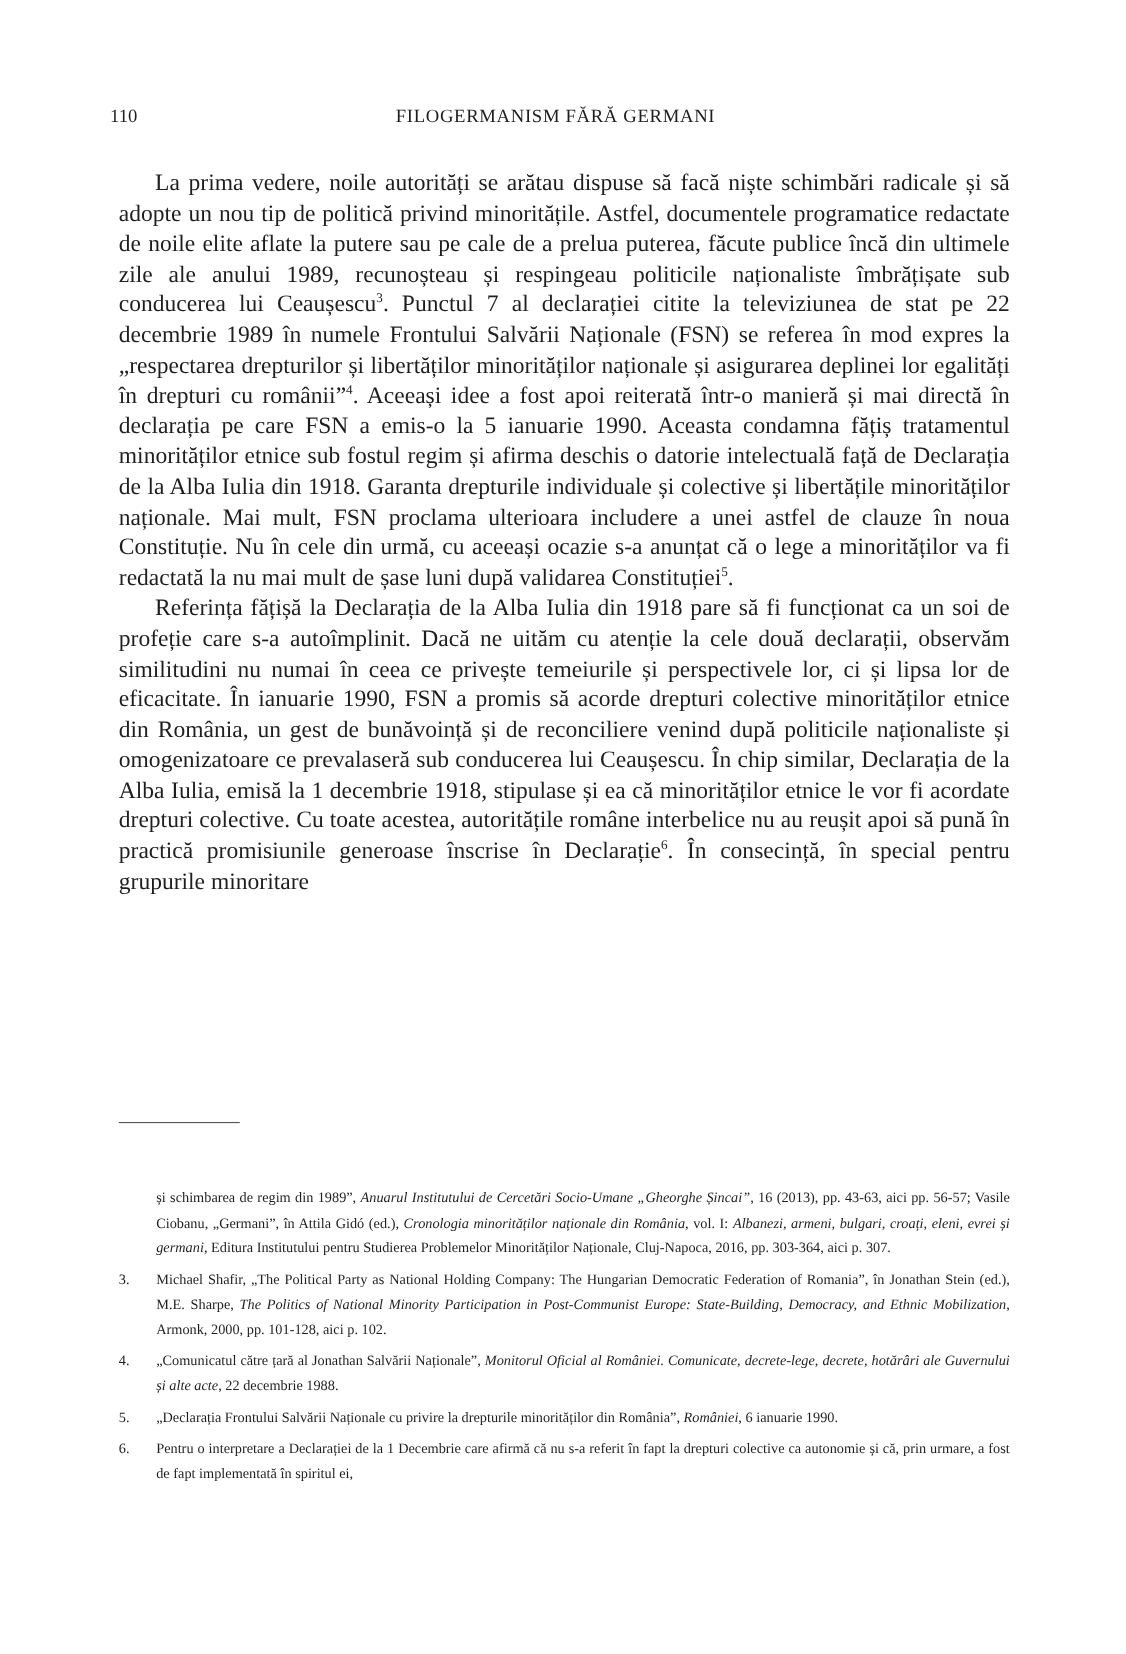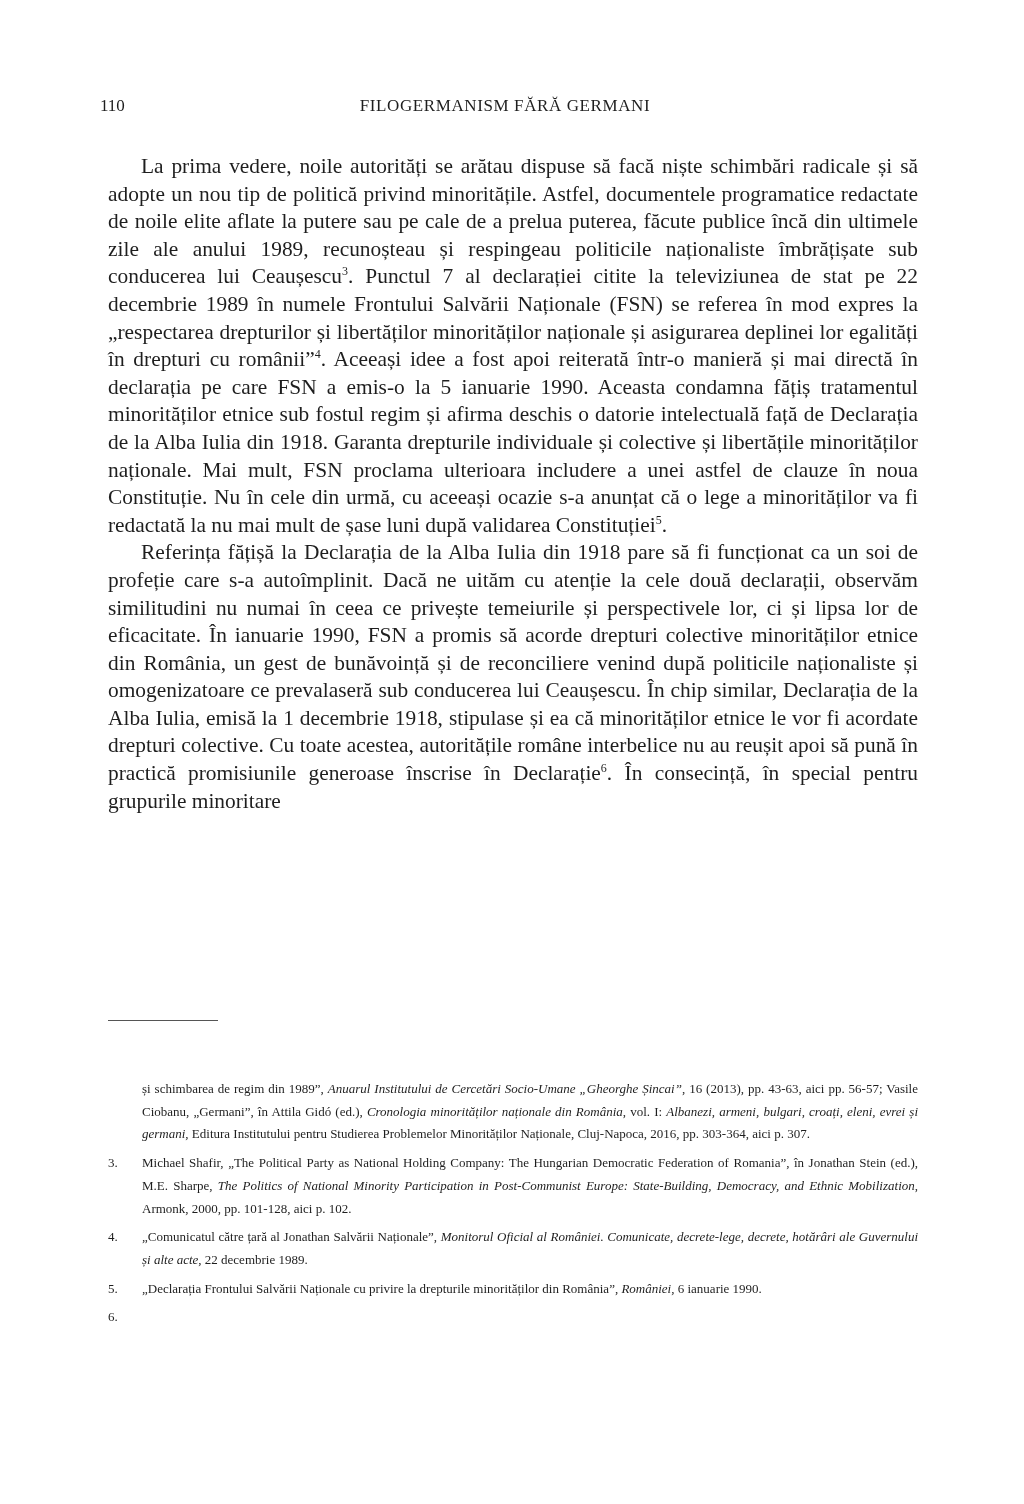--- a/index.html
+++ b/index.html
@@ -27,16 +27,16 @@
 <div class="body-text" id="body">
     <p><span>La prima vedere, noile autorități se arătau dispuse să facă niște schimbări radicale și să adopte un nou tip de politică privind minoritățile. Astfel, documentele programatice redactate de noile elite aflate la putere sau pe cale de a prelua puterea, făcute publice încă din ultimele zile ale anului 1989, recunoșteau și respingeau politicile naționaliste îmbrățișate sub conducerea lui Ceaușescu</span><sup>3</sup><span>. Punctul 7 al declarației citite la televiziunea de stat pe 22 decembrie 1989 în numele Frontului Salvării Naționale (FSN) se referea în mod expres la „respectarea drepturilor și libertăților minorităților naționale și asigurarea deplinei lor egalități în drepturi cu românii”</span><sup>4</sup><span>. Aceeași idee a fost apoi reiterată într-o manieră și mai directă în declarația pe care FSN a emis-o la 5 ianuarie 1990. Aceasta condamna fățiș tratamentul minorităților etnice sub fostul regim și afirma deschis o datorie intelectuală față de Declarația de la Alba Iulia din 1918. Garanta drepturile individuale și colective și libertățile minorităților naționale. Mai mult, FSN proclama ulterioara includere a unei astfel de clauze în noua Constituție. Nu în cele din urmă, cu aceeași ocazie s-a anunțat că o lege a minorităților va fi redactată la nu mai mult de șase luni după validarea Constituției</span><sup>5</sup><span>.</span></p>
     <p><span>Referința fățișă la Declarația de la Alba Iulia din 1918 pare să fi funcționat ca un soi de profeție care s-a autoîmplinit. Dacă ne uităm cu atenție la cele două declarații, observăm similitudini nu numai în ceea ce privește temeiurile și perspectivele lor, ci și lipsa lor de eficacitate. În ianuarie 1990, FSN a promis să acorde drepturi colective minorităților etnice din România, un gest de bunăvoință și de reconciliere venind după politicile naționaliste și omogenizatoare ce prevalaseră sub conducerea lui Ceaușescu. În chip similar, Declarația de la Alba Iulia, emisă la 1 decembrie 1918, stipulase și ea că minorităților etnice le vor fi acordate drepturi colective. Cu toate acestea, autoritățile române interbelice nu au reușit apoi să pună în practică promisiunile generoase înscrise în Declarație</span><sup>6</sup><span>. În consecință, în special pentru grupurile minoritare</span></p>
   </div>
 
 <div class="rule"></div>
 
 <div class="footnotes" id="fns">
     <div class="fn"><span>și schimbarea de regim din 1989”, </span><i>Anuarul Institutului de Cercetări Socio-Umane „Gheorghe Șincai”</i><span>, 16 (2013), pp. 43-63, aici pp. 56-57; Vasile Ciobanu, „Germani”, în Attila Gidó (ed.), </span><i>Cronologia minorităților naționale din România</i><span>, vol. I: </span><i>Albanezi, armeni, bulgari, croați, eleni, evrei și germani</i><span>, Editura Institutului pentru Studierea Problemelor Minorităților Naționale, Cluj-Napoca, 2016, pp. 303-364, aici p. 307.</span></div>
     <div class="fn"><span class="fn-num">3.</span><span>Michael Shafir, „The Political Party as National Holding Company: The Hungarian Democratic Federation of Romania”, în Jonathan Stein (ed.), M.E. Sharpe, </span><i>The Politics of National Minority Participation in Post-Communist Europe: State-Building, Democracy, and Ethnic Mobilization</i><span>, Armonk, 2000, pp. 101-128, aici p. 102.</span></div>
-    <div class="fn"><span class="fn-num">4.</span><span>„Comunicatul către țară al Jonathan Salvării Naționale”, </span><i>Monitorul Oficial al României. Comunicate, decrete-lege, decrete, hotărâri ale Guvernului și alte acte</i><span>, 22 decembrie 1989.</span></div>
+    <div class="fn"><span class="fn-num">4.</span><span>„Comunicatul către țară al Jonathan Salvării Naționale”, </span><i>Monitorul Oficial al României. Comunicate, decrete-lege, decrete, hotărâri ale Guvernului și alte acte</i><span>, 22 decembrie 1988.</span></div>
     <div class="fn"><span class="fn-num">5.</span><span>„Declarația Frontului Salvării Naționale cu privire la drepturile minorităților din România”, </span><i>României</i><span>, 6 ianuarie 1990.</span></div>
-    <div class="fn"><span class="fn-num">6.</span></div>
+    <div class="fn"><span class="fn-num">6.</span><span>Pentru o interpretare a Declarației de la 1 Decembrie care afirmă că nu s-a referit în fapt la drepturi colective ca autonomie și că, prin urmare, a fost de fapt implementată în spiritul ei,</span></div>
   </div>
 
 </body></html>

